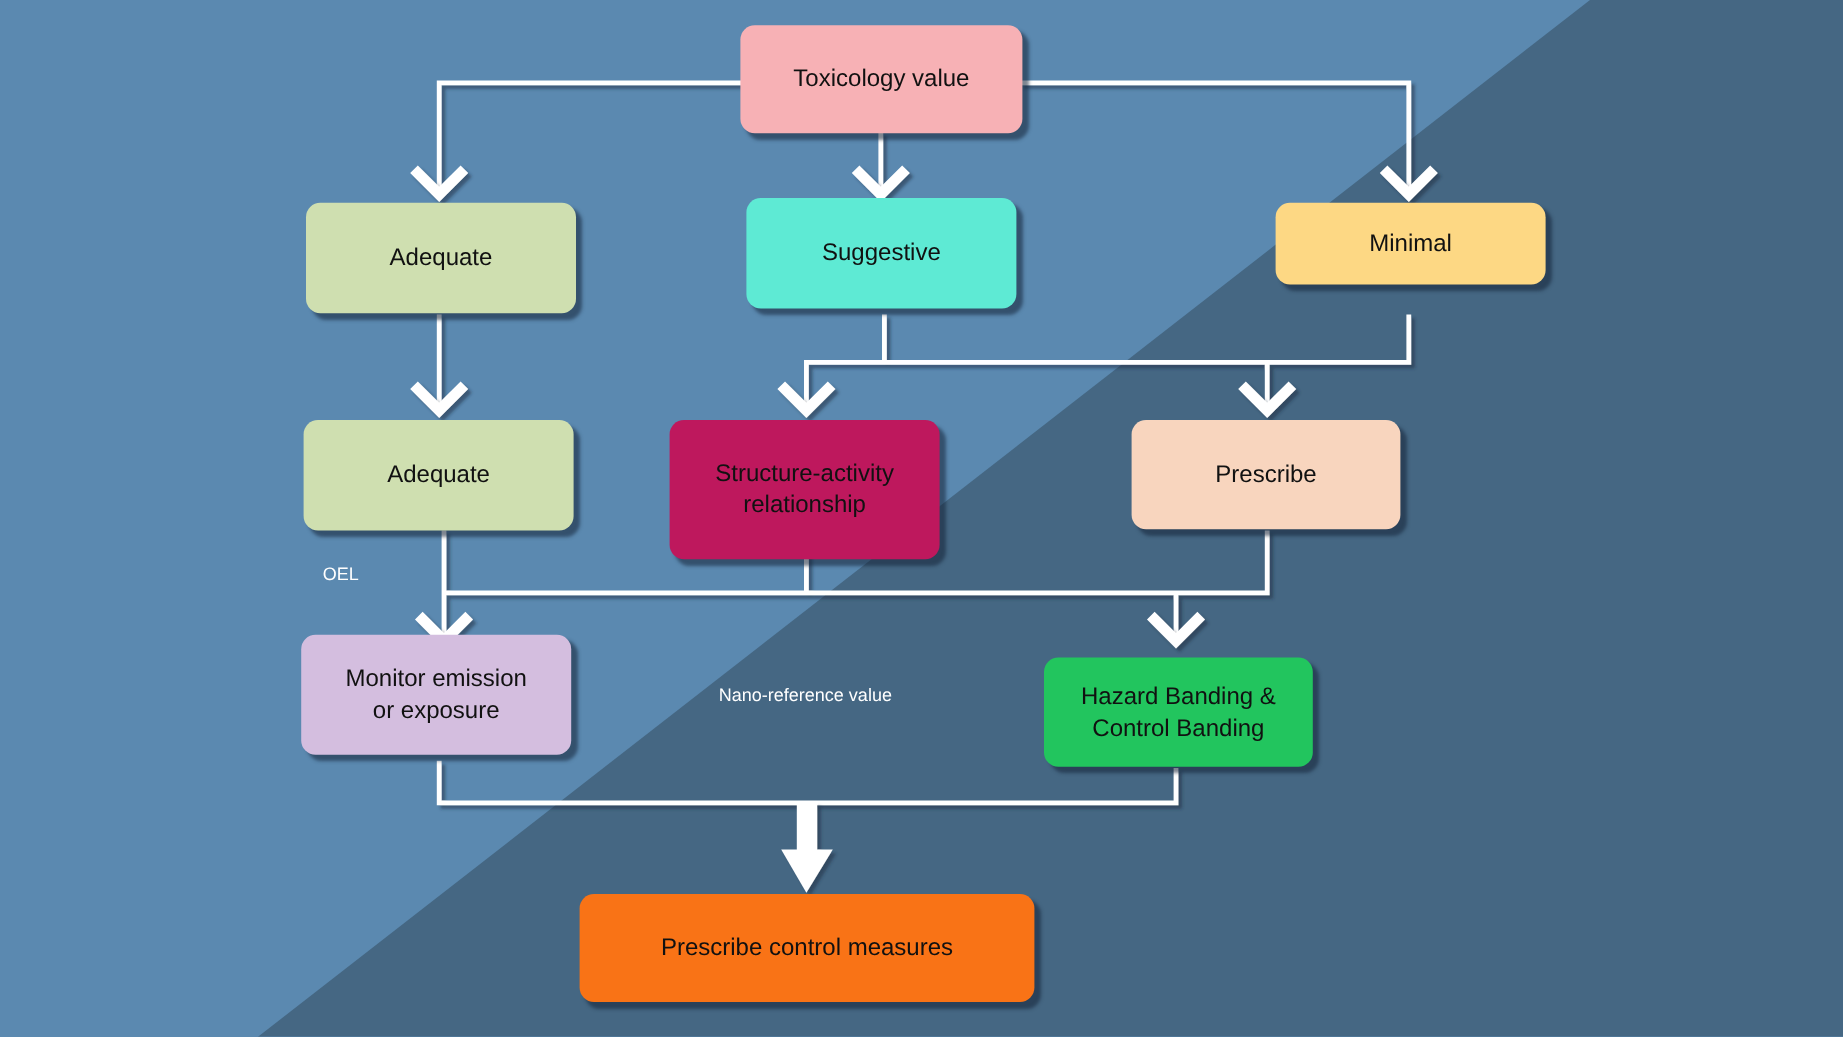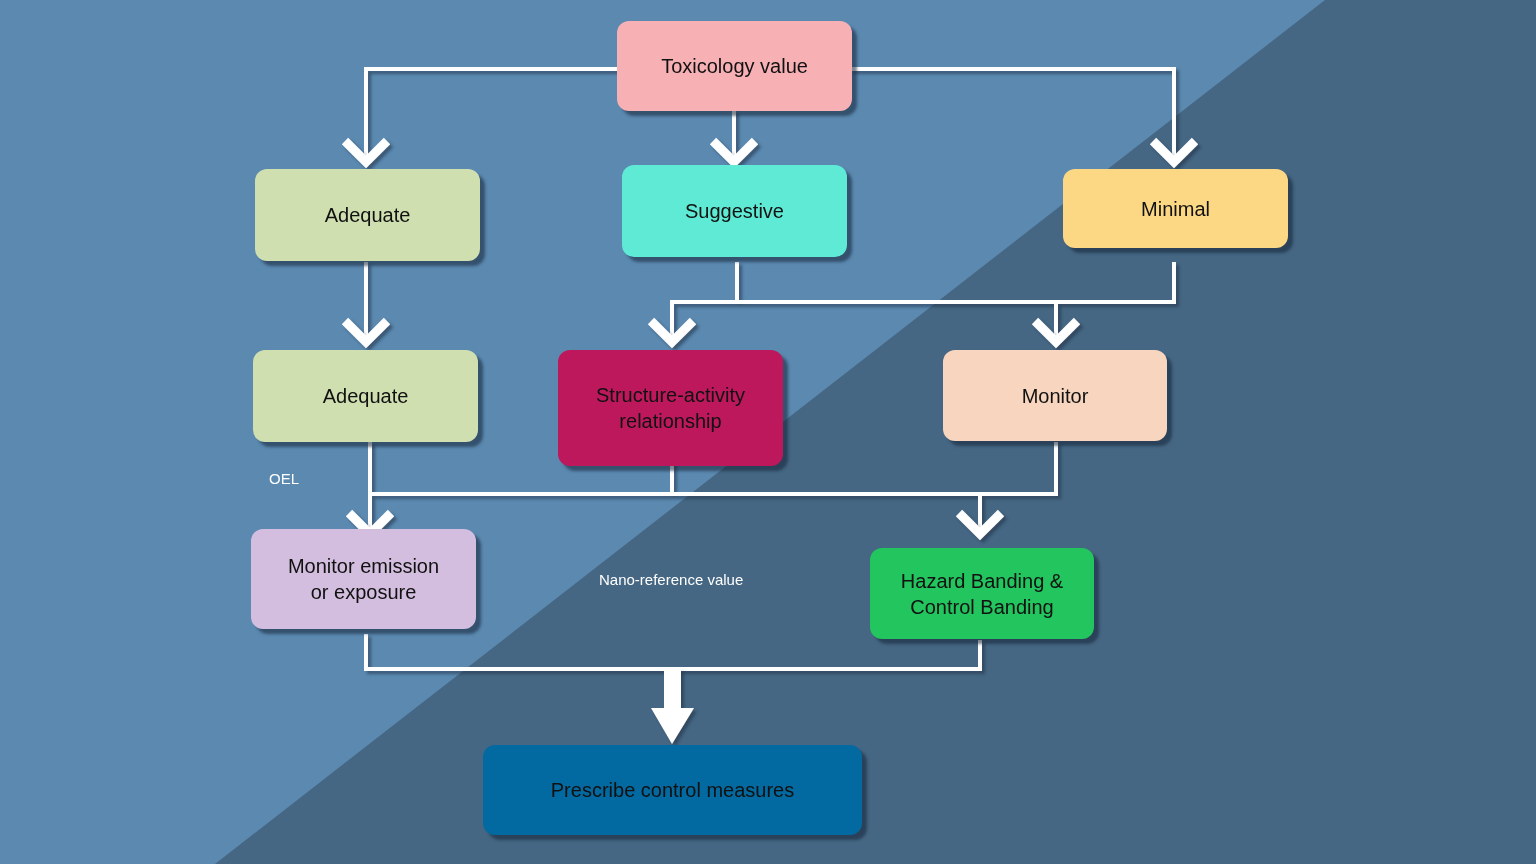--- a/index.html
+++ b/index.html
@@ -83,45 +83,45 @@
 </div>
 
 <div class="box" id="n-adequate_1" style="left: 255px; top: 169px; width: 225px; height: 92px; background: rgb(207, 223, 176);">
   <span>Adequate</span>
 </div>
 
 <div class="box" id="n-suggestive" style="left: 622px; top: 165px; width: 225px; height: 92px; background: #5eead4;">
   <span>Suggestive</span>
 </div>
 
-<div class="box" id="n-minimal" style="left: 1063px; top: 169px; width: 225px; height: 79px; background: rgb(253, 216, 132);">
+<div class="box" id="n-minimal" style="left: 1063px; top: 169px; width: 225px; height: 68px; background: rgb(253, 216, 132);">
   <span>Minimal</span>
 </div>
 
 <div class="box" id="n-adequate_2" style="left: 253px; top: 350px; width: 225px; height: 92px; background: rgb(207, 223, 176);">
   <span>Adequate</span>
 </div>
 
 <div class="box" id="n-sar" style="left: 558px; top: 350px; width: 225px; height: 116px; background: #be185d;">
   <span>Structure-activity
 relationship</span>
 </div>
 
 <div class="box" id="n-grouping" style="left: 943px; top: 350px; width: 224px; height: 91px; background: rgb(248, 213, 190);">
-  <span>Monitor</span>
+  <span>Prescribe</span>
 </div>
 
 <div class="box" id="n-monitor" style="left: 251px; top: 529px; width: 225px; height: 100px; background: rgb(212, 190, 223); justify-content: center;">
   <span>Monitor emission
 or exposure</span>
 </div>
 
 <div class="box" id="n-banding" style="left: 870px; top: 548px; width: 224px; height: 91px; background: #22c55e;">
   <span>Hazard Banding &amp;
 Control Banding</span>
 </div>
 
-<div class="box" id="n-prescribe" style="left: 483px; top: 745px; width: 379px; height: 90px; background: #0369a1;">
+<div class="box" id="n-prescribe" style="left: 483px; top: 745px; width: 379px; height: 90px; background: #f97316;">
   <span>Prescribe control measures</span>
 </div>
 
 <div class="label" style="left:269px; top:470px;">OEL</div>
 <div class="label" style="left:551px; top:571px;margin-left:48px;">Nano-reference value</div>
 
 </body></html>

